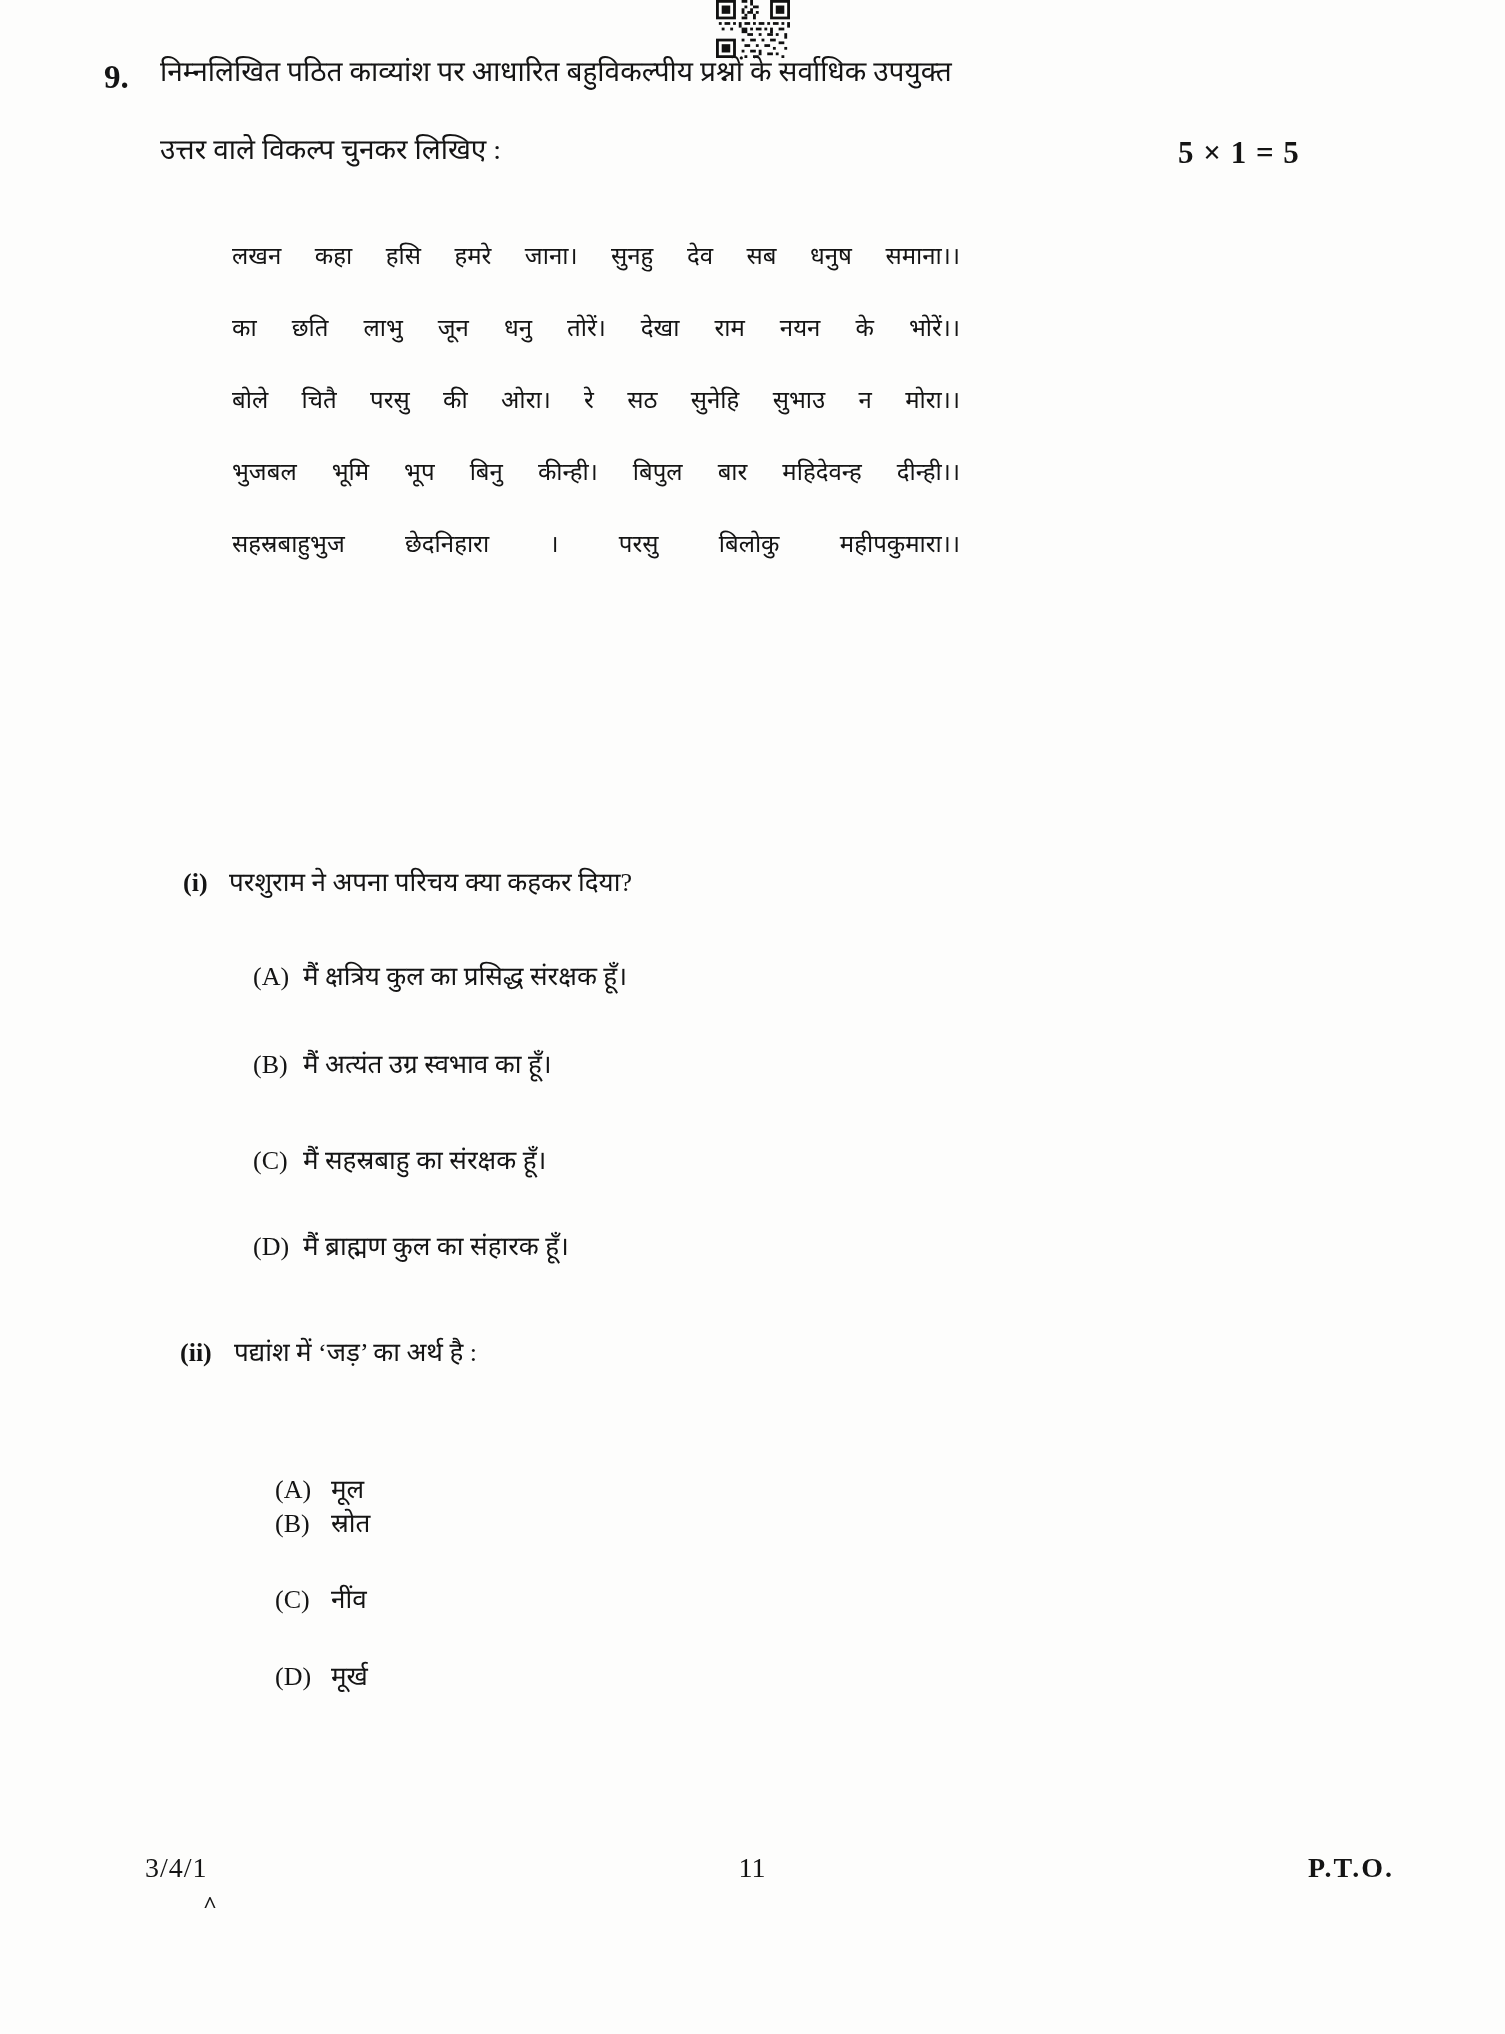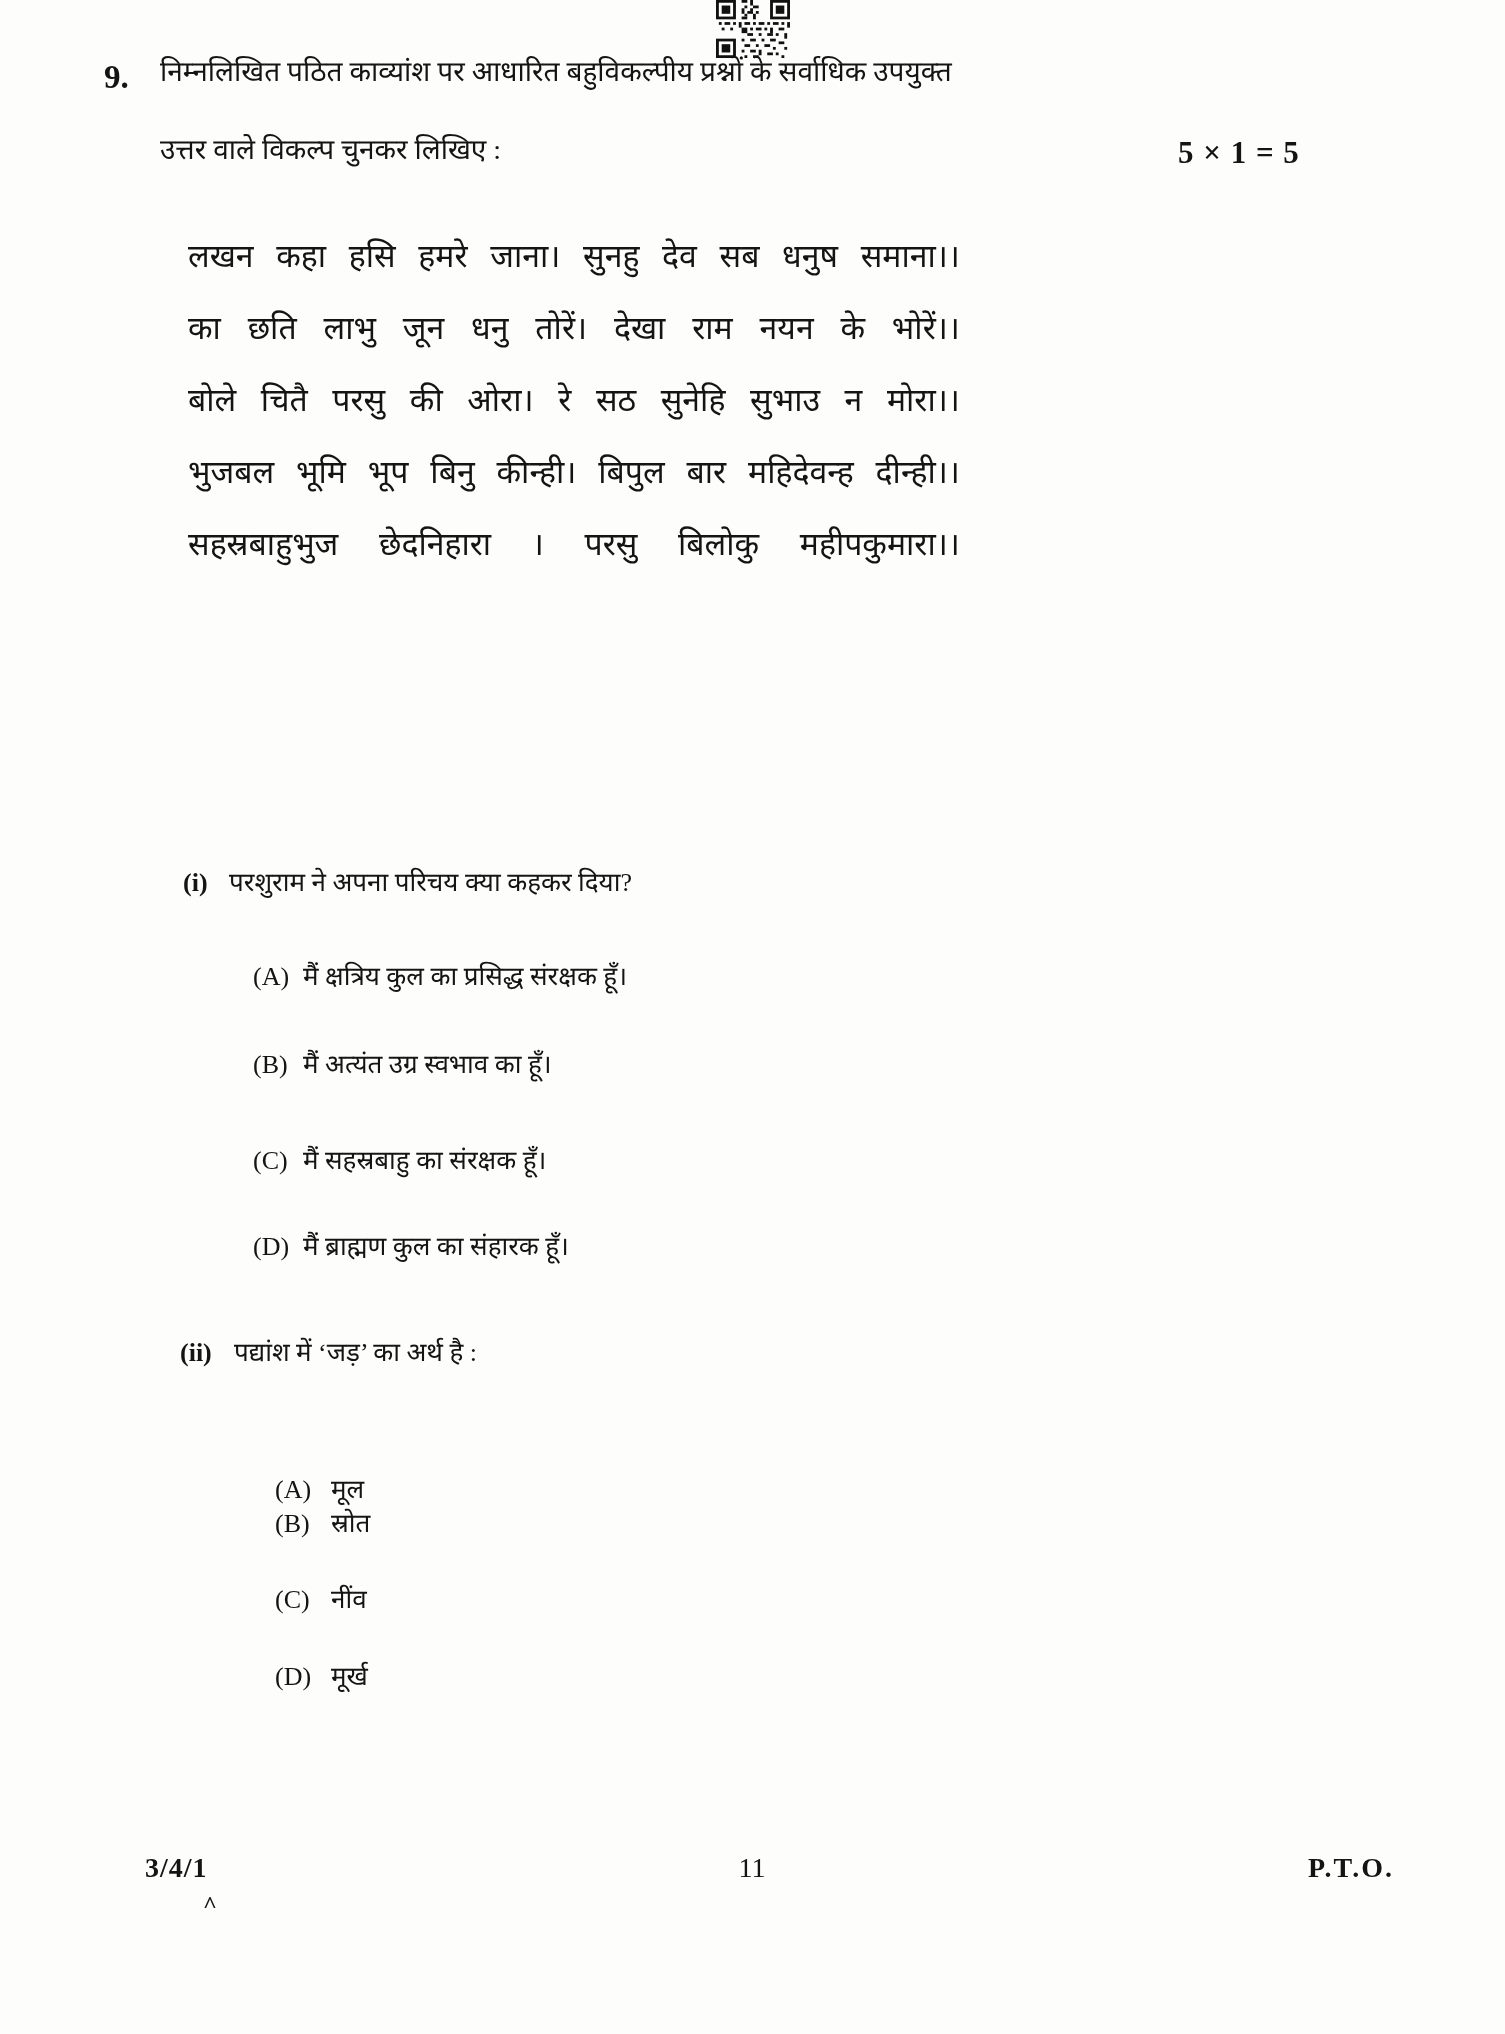--- a/index.html
+++ b/index.html
@@ -51,27 +51,28 @@
     line-height: 1.2;
   }
 
   .poem {
     position: absolute;
     left: 188px;
     top: 220px;
     width: 772px;
   }
   .poem-line {
-    font-size: 32px;
+    font-size: 24px;
     line-height: 72px;
     height: 72px;
     text-align: justify;
     text-align-last: justify;
     white-space: nowrap;
     overflow: visible;
+    margin-left: 44px;
   }
 
   .subq {
     position: absolute;
     font-size: 26px;
     line-height: 1.3;
     white-space: nowrap;
   }
   .subq .sq-label {
     display: inline-block;
@@ -101,21 +102,21 @@
   .q2-b { left: 275px; top: 1507px; }
   .q2-c { left: 275px; top: 1583px; }
   .q2-d { left: 275px; top: 1660px; }
   .q2-a .opt-label, .q2-b .opt-label, .q2-c .opt-label, .q2-d .opt-label { min-width: 56px; }
 
   .footer-code {
     position: absolute;
     left: 145px;
     top: 1852px;
     font-size: 28px;
-    font-weight: 700;
+    font-weight: 400;
     letter-spacing: 1px;
   }
   .footer-caret {
     position: absolute;
     left: 203px;
     top: 1891px;
     font-size: 24px;
     font-weight: 700;
   }
   .footer-page {

